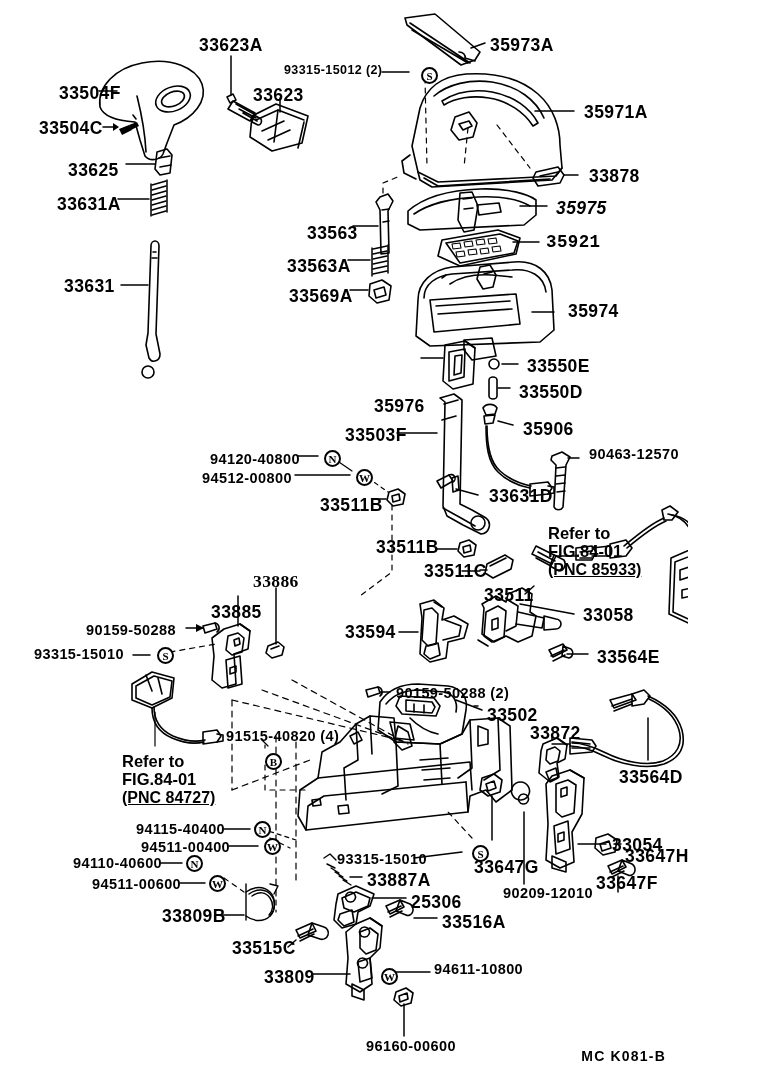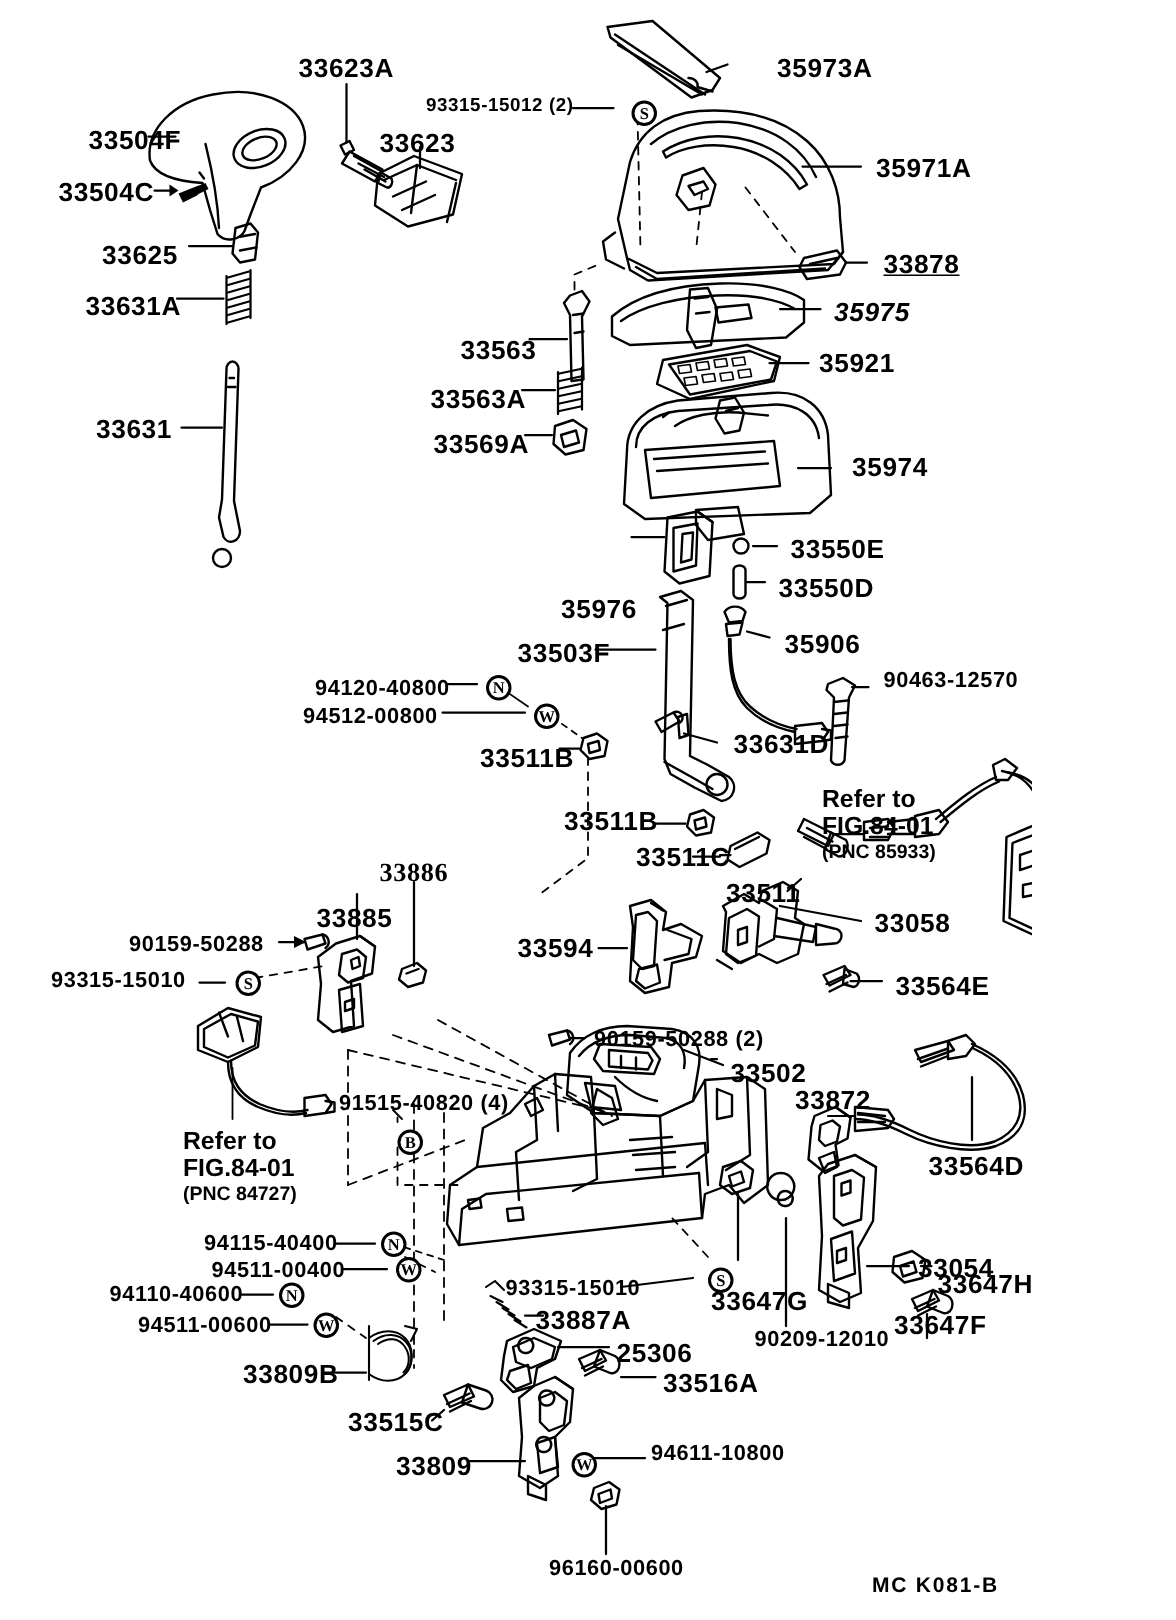--- a/index.html
+++ b/index.html
@@ -37,21 +37,21 @@
   .refblock{
     position:absolute;
     font-family:"Liberation Sans", sans-serif;
     font-weight:bold;
     color:#000;
     line-height:1.12;
     white-space:nowrap;
   }
   .refblock .r1{font-size:16.5px;}
   .refblock .r2{font-size:16.5px;}
-  .refblock .r3{font-size:13px;}
+  .refblock .r3{font-size:16px;text-decoration:underline;}
   .footer{
     position:absolute;
     right:22px;
     bottom:16px;
     font-size:14px;
     font-weight:bold;
     letter-spacing:1.2px;
     color:#000;
   }
   
@@ -480,25 +480,25 @@
 
   <div id="labels-layer">
       <div class="lbl s18" style="left: 199px; top: 36px;">33623A</div>
       <div class="lbl s18" style="left: 59px; top: 84px;">33504F</div>
       <div class="lbl s13" style="left: 284px; top: 64px;">93315-15012 (2)</div>
       <div class="lbl s18" style="left: 253px; top: 86px;">33623</div>
       <div class="lbl s18" style="left: 39px; top: 119px;">33504C</div>
       <div class="lbl s18" style="left: 68px; top: 161px;">33625</div>
       <div class="lbl s18" style="left: 57px; top: 195px;">33631A</div>
       <div class="lbl s18" style="left: 64px; top: 277px;">33631</div>
-      <div class="lbl s18" style="left: 490px; top: 36px; margin-left: 28px;">35973A</div>
+      <div class="lbl s18" style="left: 490px; top: 36px;">35973A</div>
       <div class="lbl s18" style="left: 584px; top: 103px;">35971A</div>
-      <div class="lbl s18" style="left: 589px; top: 167px; text-decoration: underline;">33878</div>
+      <div class="lbl s18" style="left: 589px; top: 167px;">33878</div>
       <div class="lbl s18" style="left: 556px; top: 199px; font-style: italic;">35975</div>
-      <div class="lbl s18" style="left: 546px; top: 233px;">35921</div>
+      <div class="lbl s18" style="left: 546px; top: 233px; font-family: Liberation Mono, monospace;">35921</div>
       <div class="lbl s18" style="left: 307px; top: 224px;">33563</div>
       <div class="lbl s18" style="left: 287px; top: 257px;">33563A</div>
       <div class="lbl s18" style="left: 289px; top: 287px;">33569A</div>
       <div class="lbl s18" style="left: 568px; top: 302px;">35974</div>
       <div class="lbl s18" style="left: 374px; top: 349px; margin-top: 48px;">35976</div>
       <div class="lbl s18" style="left: 527px; top: 357px;">33550E</div>
       <div class="lbl s18" style="left: 519px; top: 383px;">33550D</div>
       <div class="lbl s18" style="left: 523px; top: 420px;">35906</div>
       <div class="lbl s18" style="left: 345px; top: 426px;">33503F</div>
       <div class="lbl s15" style="left: 589px; top: 447px;">90463-12570</div>
@@ -524,21 +524,21 @@
       <div class="lbl s18" style="left: 612px; top: 836px;">33054</div>
       <div class="lbl s15" style="left: 136px; top: 822px;">94115-40400</div>
       <div class="lbl s15" style="left: 141px; top: 840px;">94511-00400</div>
       <div class="lbl s15" style="left: 73px; top: 856px;">94110-40600</div>
       <div class="lbl s15" style="left: 92px; top: 877px;">94511-00600</div>
       <div class="lbl s15" style="left: 337px; top: 852px;">93315-15010</div>
       <div class="lbl s18" style="left: 474px; top: 858px;">33647G</div>
       <div class="lbl s18" style="left: 625px; top: 847px;">33647H</div>
       <div class="lbl s15" style="left: 503px; top: 886px;">90209-12010</div>
       <div class="lbl s18" style="left: 596px; top: 874px;">33647F</div>
-      <div class="lbl s18" style="left: 357px; top: 871px;">33887A</div>
+      <div class="lbl s18" style="left: 367px; top: 871px;">33887A</div>
       <div class="lbl s18" style="left: 411px; top: 893px;">25306</div>
       <div class="lbl s18" style="left: 162px; top: 907px;">33809B</div>
       <div class="lbl s18" style="left: 442px; top: 913px;">33516A</div>
       <div class="lbl s18" style="left: 232px; top: 939px;">33515C</div>
       <div class="lbl s18" style="left: 264px; top: 968px;">33809</div>
       <div class="lbl s15" style="left: 434px; top: 962px;">94611-10800</div>
       <div class="lbl s15" style="left: 366px; top: 1039px;">96160-00600</div>
     </div>
 
   <div id="markers-layer">

